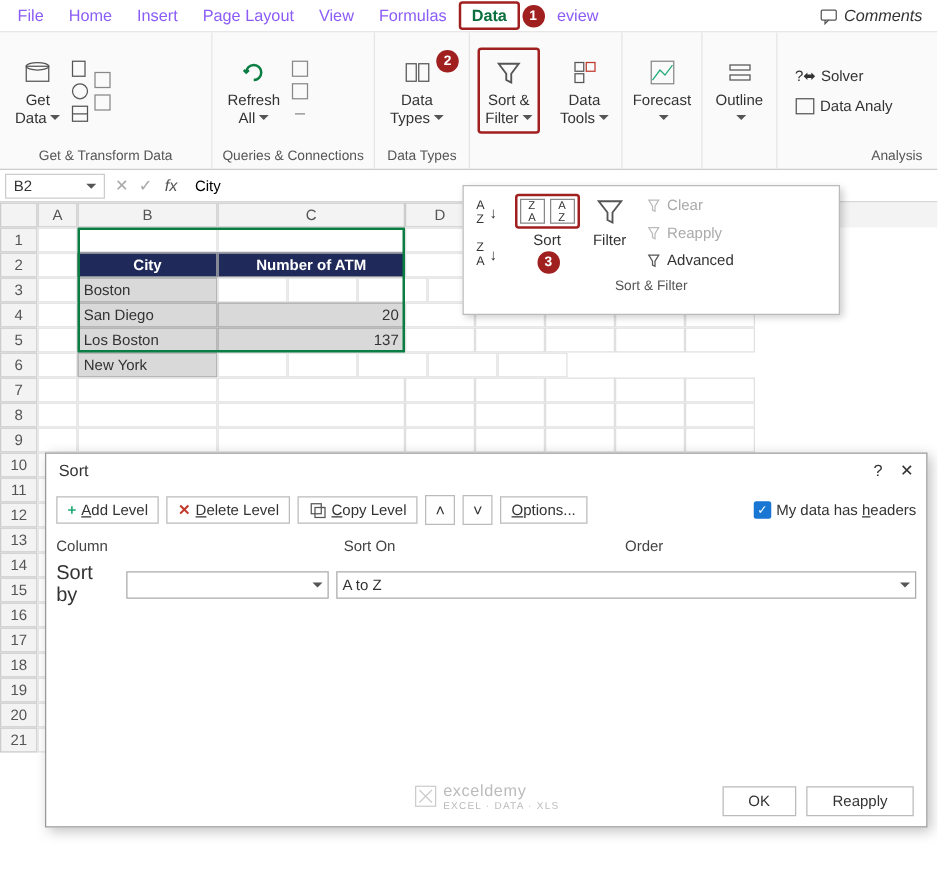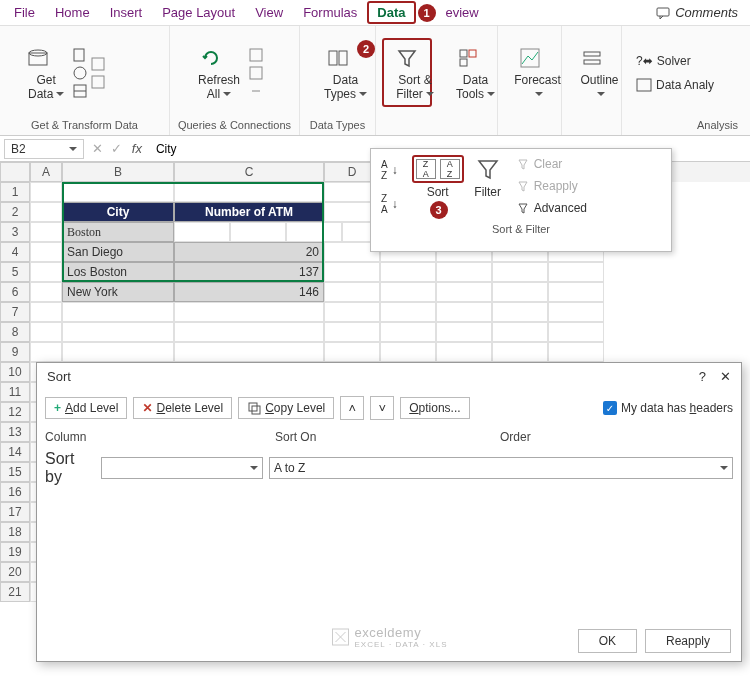--- a/index.html
+++ b/index.html
@@ -1,31 +1,31 @@
 <!DOCTYPE html>
 <html><head>
 <meta charset="utf-8">
 <style>
 * { box-sizing: border-box; margin: 0; padding: 0; font-family: 'Segoe UI', Arial, sans-serif; }
 body { background: #fff; width: 750px; height: 695px; overflow: hidden; position: relative; font-size: 13px; color: #333; }
 
 
 .tabs { display: flex; align-items: center; height: 26px; padding: 0 4px; background: #fff; border-bottom: 1px solid #e0e0e0; }
-.tab { padding: 4px 10px; font-size: 13px; color: #701a75; cursor: pointer; }
+.tab { padding: 4px 10px; font-size: 13px; color: #8b5cf6; cursor: pointer; }
 .tab.active { border: 2px solid #a02020; border-radius: 3px; padding: 2px 8px; font-weight: 600; color: #0a6e3e; }
 .step-dot { width: 18px; height: 18px; background: #a02020; color: #fff; border-radius: 50%; display: inline-flex; align-items: center; justify-content: center; font-size: 11px; font-weight: bold; margin-left: 2px; }
 .comments { margin-left: auto; display: flex; align-items: center; gap: 4px; padding-right: 8px; font-style: italic; }
 
 
 .ribbon { display: flex; height: 110px; background: #fafafa; border-bottom: 1px solid #ccc; }
 .rgroup { display: flex; flex-direction: column; border-right: 1px solid #e5e5e5; padding: 2px 4px; }
 .rgroup-body { flex: 1; display: flex; align-items: center; gap: 2px; padding: 2px; }
 .rgroup-label { text-align: center; font-size: 11px; color: #555; padding: 2px 0; white-space: nowrap; }
 .rbtn-big { display: flex; flex-direction: column; align-items: center; justify-content: center; padding: 4px 6px; cursor: pointer; text-align: center; min-width: 42px; }
-.rbtn-big .lbl { font-size: 12px; line-height: 1.1; margin-top: 2px; margin-left: 16px; }
+.rbtn-big .lbl { font-size: 12px; line-height: 1.1; margin-top: 2px; }
 .rbtn-small { display: flex; align-items: center; gap: 4px; padding: 2px 4px; cursor: pointer; font-size: 12px; }
 .vstack { display: flex; flex-direction: column; gap: 2px; }
 .icon-box { width: 28px; height: 28px; display: flex; align-items: center; justify-content: center; }
 .icon-boxsm { width: 16px; height: 16px; display: flex; align-items: center; justify-content: center; }
 .hl-red { border: 2px solid #a02020; border-radius: 3px; }
 
 
 .fbar-row { display: flex; align-items: center; height: 26px; border-bottom: 1px solid #ccc; background: #fff; }
 .namebox { width: 80px; border: 1px solid #ccc; padding: 2px 6px; margin: 2px 4px; display: flex; align-items: center; justify-content: space-between; font-size: 12px; }
 .fx-btn { padding: 0 6px; font-style: italic; color: #555; }
@@ -320,21 +320,21 @@
         <div class="cell colC thcell" style="width: 150px;">Number of ATM</div>
         <div class="cell colD" style="width: 56px;"></div>
         <div class="cell colE" style="width: 56px;"></div>
         <div class="cell colF" style="width: 56px;"></div>
         <div class="cell colG" style="width: 56px;"></div>
         <div class="cell colH" style="width: 56px;"></div>
       </div>
       <div class="grow">
         <div class="rowh">3</div>
         <div class="cell colA" style="width: 32px;"></div>
-        <div class="cell colB dcell" style="width: 112px; font-family: Liberation Serif, serif;">Boston</div>
+        <div class="cell colB dcell" style="width: 112px;">Boston</div>
         <div class="cell colD" style="width: 56px;"></div>
         <div class="cell colE" style="width: 56px;"></div>
         <div class="cell colF" style="width: 56px;"></div>
         <div class="cell colG" style="width: 56px;"></div>
         <div class="cell colH" style="width: 56px;"></div>
       </div>
       <div class="grow">
         <div class="rowh">4</div>
         <div class="cell colA" style="width: 32px;"></div>
         <div class="cell colB dcell" style="width: 112px;">San Diego</div>
@@ -353,21 +353,20 @@
         <div class="cell colD" style="width: 56px;"></div>
         <div class="cell colE" style="width: 56px;"></div>
         <div class="cell colF" style="width: 56px;"></div>
         <div class="cell colG" style="width: 56px;"></div>
         <div class="cell colH" style="width: 56px;"></div>
       </div>
       <div class="grow">
         <div class="rowh">6</div>
         <div class="cell colA" style="width: 32px;"></div>
         <div class="cell colB dcell" style="width: 112px;">New York</div>
-        <div class="cell colC dcell num" style="width: 150px;">146</div>
         <div class="cell colD" style="width: 56px;"></div>
         <div class="cell colE" style="width: 56px;"></div>
         <div class="cell colF" style="width: 56px;"></div>
         <div class="cell colG" style="width: 56px;"></div>
         <div class="cell colH" style="width: 56px;"></div>
       </div>
       <div class="grow">
         <div class="rowh">7</div>
         <div class="cell colA" style="width: 32px;"></div>
         <div class="cell colB" style="width: 112px;"></div>

